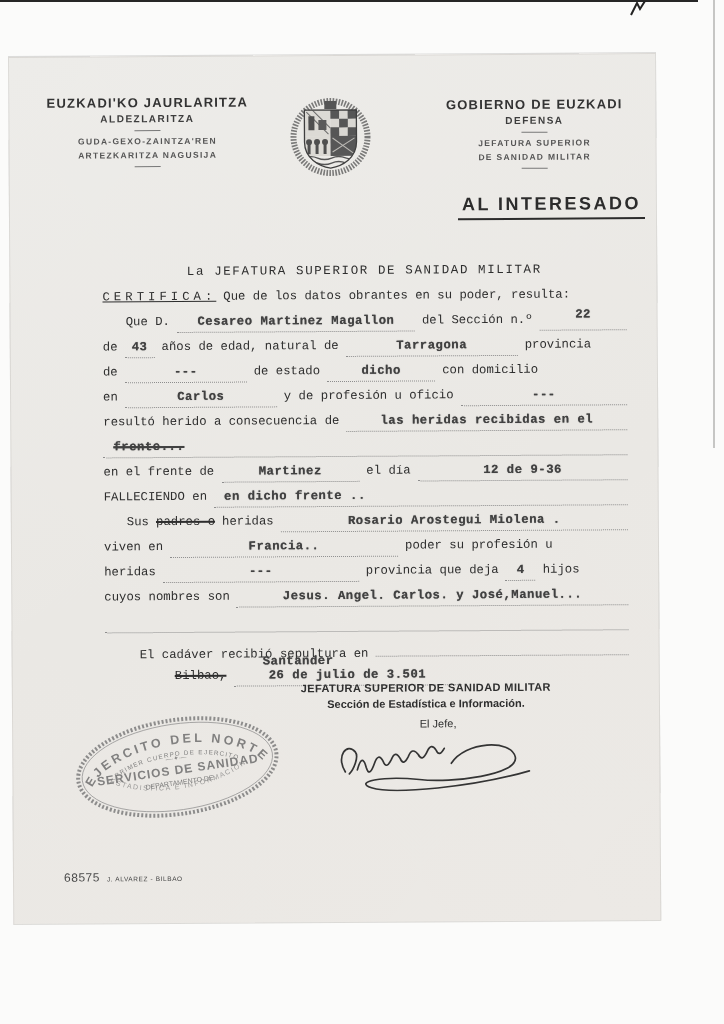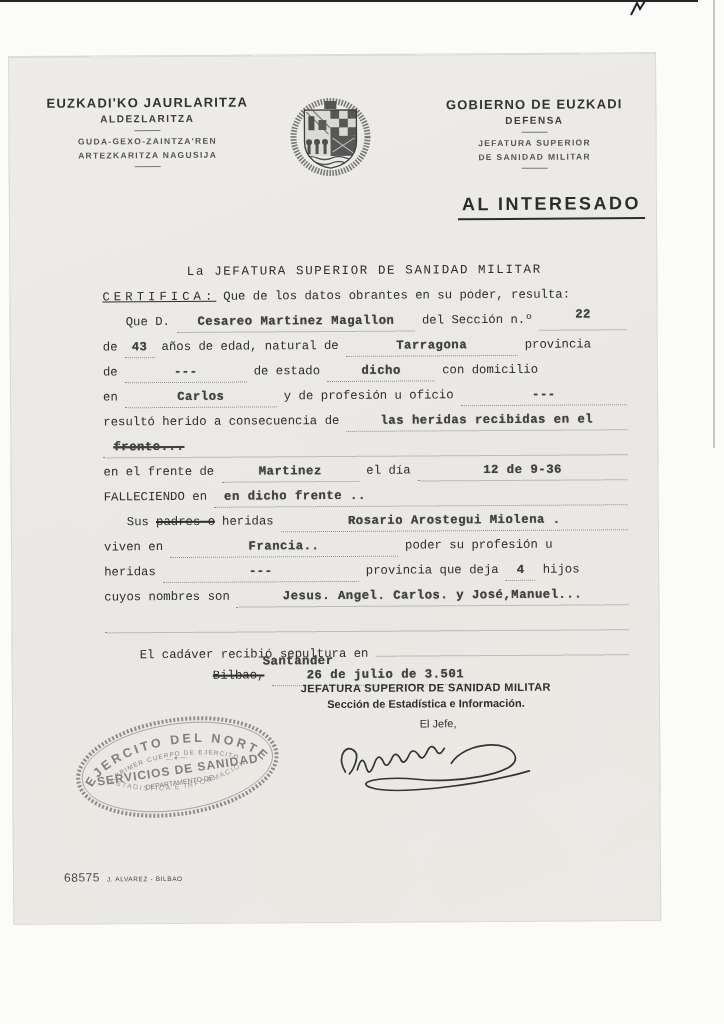--- a/index.html
+++ b/index.html
@@ -57,21 +57,21 @@
     font-weight:700;color:#414141;letter-spacing:.5px;
     text-shadow:0 0 .8px rgba(70,70,70,.85);
   }
   .raised{position:relative;top:-5px;}
   .struck{text-decoration:line-through;text-decoration-thickness:1.5px;}
   .left-in-field{text-align:left;padding-left:10px;}
   .rel{position:relative;}
   .santander{position:absolute;left:158px;top:-14px;font-size:12.3px;}
   .ind25{margin-left:23px;}
   .ind35{margin-left:35px;}
-  .ind170{margin-left:108px;}
+  .ind170{margin-left:70px;}
   
   .sigblock{position:absolute;left:283px;top:626px;width:260px;text-align:center;color:#2f2f2f;}
   .sig-office{font-size:11px;font-weight:700;letter-spacing:.4px;}
   .sig-section{font-size:11px;font-weight:700;margin-top:4px;}
   .sig-jefe{font-size:11px;margin-top:8px;margin-left:24px;}
   .sig-svg{margin-top:-4px;margin-left:6px;}
   
   .stamp{position:absolute;left:58px;top:658px;width:212px;height:104px;transform:rotate(-8deg);opacity:.85;}
   
   .printmark{position:absolute;left:50px;top:810px;color:#4a4a4a;}

